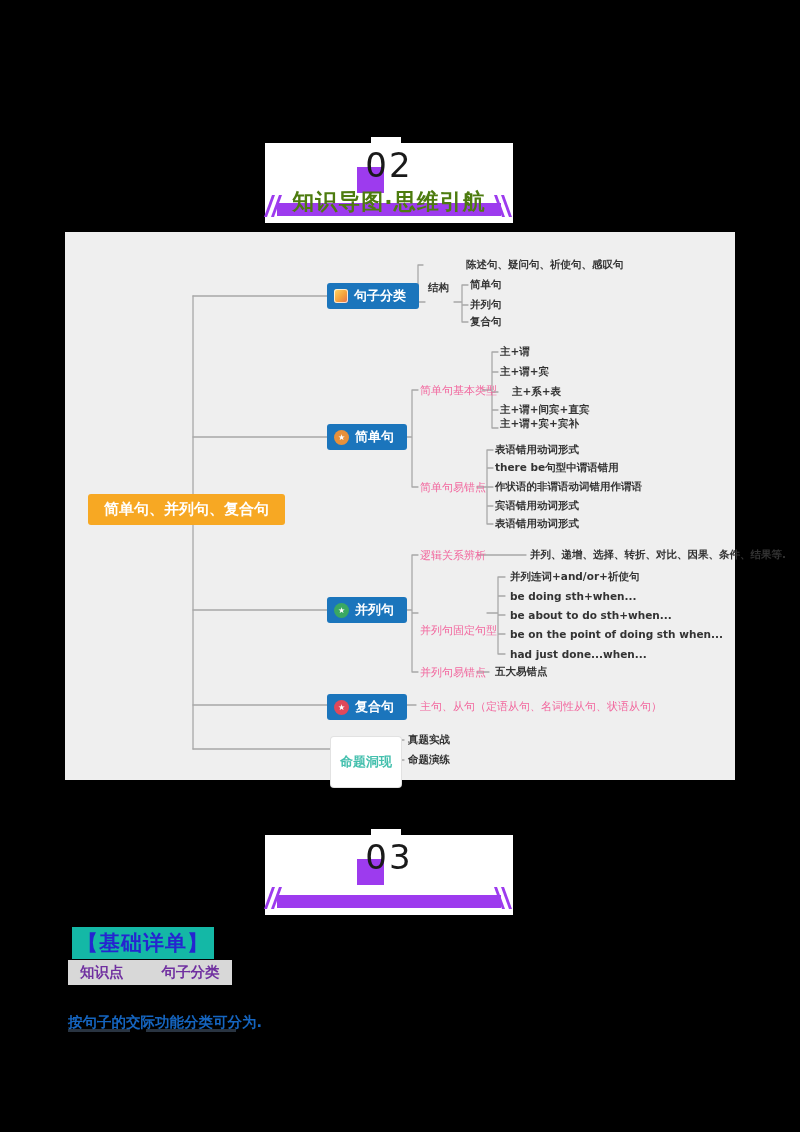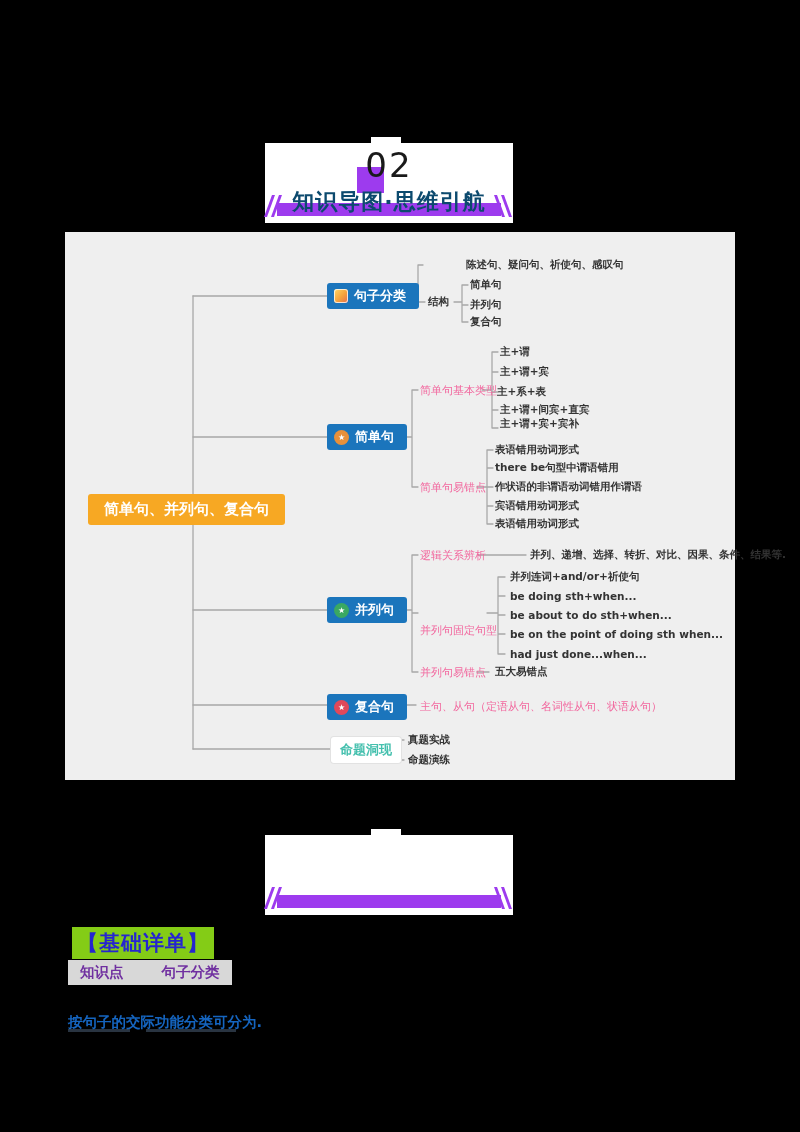--- a/index.html
+++ b/index.html
@@ -7,50 +7,50 @@
           font-family:"DejaVu Sans",sans-serif;overflow:hidden;}
 
   
   .title-block{position:absolute;left:265px;width:248px;height:80px;background:#fff;}
   .notch{position:absolute;left:106px;top:-6px;width:30px;height:7px;background:#fff;}
   .num-wrap{position:absolute;top:2px;left:0;width:100%;text-align:center;height:40px;}
   .num-square{position:absolute;left:92px;top:22px;width:27px;height:26px;background:#9d3bee;}
   .num{position:relative;font-size:34px;color:#1a1a1a;letter-spacing:2px;}
   .title-row{position:absolute;bottom:6px;left:0;width:100%;text-align:center;height:30px;}
   .title-bar{position:absolute;left:12px;right:12px;bottom:1px;height:13px;background:#9d3bee;}
-  .section-title{position:relative;font-size:22px;font-weight:bold;color:#0c4a6e;letter-spacing:1px;}
+  .section-title{position:relative;font-size:22px;font-weight:bold;color:#4d7c0f;letter-spacing:1px;}
   .slashes{position:absolute;bottom:6px;width:16px;height:22px;}
   .slashes i{position:absolute;top:0;width:3px;height:22px;background:#9d3bee;display:block;}
   .slashes.left{left:1px;} .slashes.right{right:1px;}
   .slashes.left i{transform:skewX(-20deg);} .slashes.right i{transform:skewX(20deg);}
   .slashes i:nth-child(1){left:2px;} .slashes i:nth-child(2){left:9px;}
 
   
   .panel{position:absolute;left:65px;top:232px;width:670px;height:548px;background:#efefef;}
   .links{position:absolute;left:0;top:0;}
   .links path{stroke:#a8a8a8;stroke-width:1.3;fill:none;stroke-linecap:round;stroke-linejoin:round;}
 
   .rootbox{position:absolute;left:23px;top:262px;background:#f7a823;color:#fff;
            font-size:15px;font-weight:bold;padding:6px 16px;border-radius:3px;white-space:nowrap;}
   .bluebox{position:absolute;display:flex;align-items:center;gap:6px;background:#1b75bc;color:#fff;
            font-weight:bold;font-size:13px;padding:4px 13px 4px 7px;border-radius:3px;white-space:nowrap;}
   .whitebox{position:absolute;background:#fff;color:#45c0ae;font-weight:bold;font-size:13px;
-            padding:4px 9px;border-radius:3px;white-space:nowrap;box-shadow:0 0 0 1px #e2e2e2;}
+            padding:16px 9px;border-radius:3px;white-space:nowrap;box-shadow:0 0 0 1px #e2e2e2;}
   .star-circle{width:15px;height:15px;border-radius:50%;display:flex;align-items:center;
                justify-content:center;font-size:8px;color:#fff;flex:0 0 auto;}
   .img-icon{width:14px;height:14px;border-radius:3px;flex:0 0 auto;
             background:linear-gradient(135deg,#ffd966 0%,#f4a23c 55%,#e46c4e 100%);
             box-shadow:inset 0 0 0 1px rgba(255,255,255,.75);}
   .leaf{position:absolute;transform:translateY(-50%);font-size:10.5px;font-weight:bold;
         color:#333;white-space:nowrap;}
   .pinklabel{position:absolute;transform:translateY(-50%);font-size:11px;color:#f2679e;white-space:nowrap;}
   .pinkleaf{position:absolute;transform:translateY(-50%);font-size:11px;color:#f2679e;white-space:nowrap;}
 
   
-  .basics-header{position:absolute;left:72px;top:927px;background:#84cc16;color:#2525d0;
+  .basics-header{position:absolute;left:72px;top:927px;background:#14b8a6;color:#2525d0;
                  font-size:21px;font-weight:bold;padding:2px 5px;letter-spacing:1px;}
   .kp-row{position:absolute;left:68px;top:960px;background:#d8d8d8;color:#7030a0;
           font-size:14.5px;font-weight:bold;padding:3px 12px;display:flex;gap:38px;}
   .body-line{position:absolute;left:68px;top:1013px;color:#1565c0;font-size:14.5px;font-weight:bold;}
   .faded-bar{position:absolute;height:3px;background:#4a5f76;opacity:.55;top:1029px;}
 </style>
 </head>
 <body>
 
 <div class="canvas">
@@ -111,29 +111,29 @@
       <span class="star-circle" style="background:#3aa862;">★</span>
       <span>并列句</span>
     </div>
     <div class="bluebox" style="left:262px;top:462px;">
       <span class="star-circle" style="background:#e0485a;">★</span>
       <span>复合句</span>
     </div>
     <div class="whitebox" style="left:266px;top:505px;">命题洞现</div>
 
     <div class="leaf" style="left:360px;top:33px;padding-left:41px;">陈述句、疑问句、祈使句、感叹句</div>
-    <div class="leaf" style="left:363px;top:70px;text-align:center;">结构</div>
+    <div class="leaf" style="left:363px;top:56px;text-align:center;">结构</div>
     <div class="leaf" style="left:405px;top:53px;">简单句</div>
     <div class="leaf" style="left:405px;top:73px;">并列句</div>
     <div class="leaf" style="left:405px;top:90px;">复合句</div>
 
     <div class="pinklabel" style="left:355px;top:158px;">简单句基本类型</div>
     <div class="leaf" style="left:435px;top:120px;">主+谓</div>
     <div class="leaf" style="left:435px;top:140px;">主+谓+宾</div>
-    <div class="leaf" style="left:432px;top:160px;">主+系+表</div>
+    <div class="leaf" style="left:447px;top:160px;">主+系+表</div>
     <div class="leaf" style="left:435px;top:178px;">主+谓+间宾+直宾</div>
     <div class="leaf" style="left:435px;top:192px;">主+谓+宾+宾补</div>
     <div class="pinklabel" style="left:355px;top:255px;">简单句易错点</div>
     <div class="leaf" style="left:430px;top:218px;">表语错用动词形式</div>
     <div class="leaf" style="left:430px;top:236px;">there be句型中谓语错用</div>
     <div class="leaf" style="left:430px;top:255px;">作状语的非谓语动词错用作谓语</div>
     <div class="leaf" style="left:430px;top:274px;text-align:center;">宾语错用动词形式</div>
     <div class="leaf" style="left:430px;top:292px;">表语错用动词形式</div>
 
     <div class="pinklabel" style="left:355px;top:323px;">逻辑关系辨析</div>
@@ -148,20 +148,24 @@
     <div class="leaf" style="left:430px;top:440px;">五大易错点</div>
 
     <div class="pinkleaf" style="left:355px;top:474px;">主句、从句（定语从句、名词性从句、状语从句）</div>
 
     <div class="leaf" style="left:343px;top:508px;">真题实战</div>
     <div class="leaf" style="left:343px;top:528px;">命题演练</div>
   </div>
 
   <div class="title-block" style="top:835px;">
     <div class="notch"></div>
+    <div class="num-wrap">
+      <span class="num-square"></span>
+      <span class="num">03</span>
+    </div>
     <div class="title-row">
       <span class="title-bar"></span>
     </div>
     <span class="slashes left">
         <i></i>
         <i></i>
       </span>
     <span class="slashes right">
         <i></i>
         <i></i>

